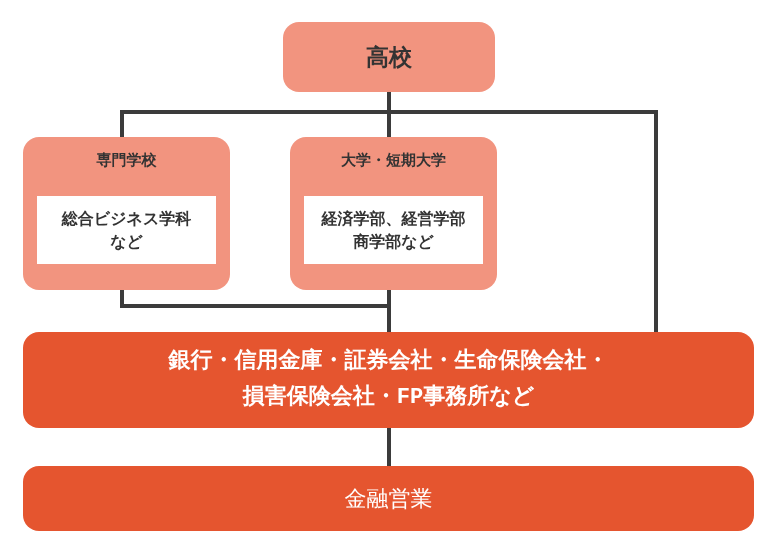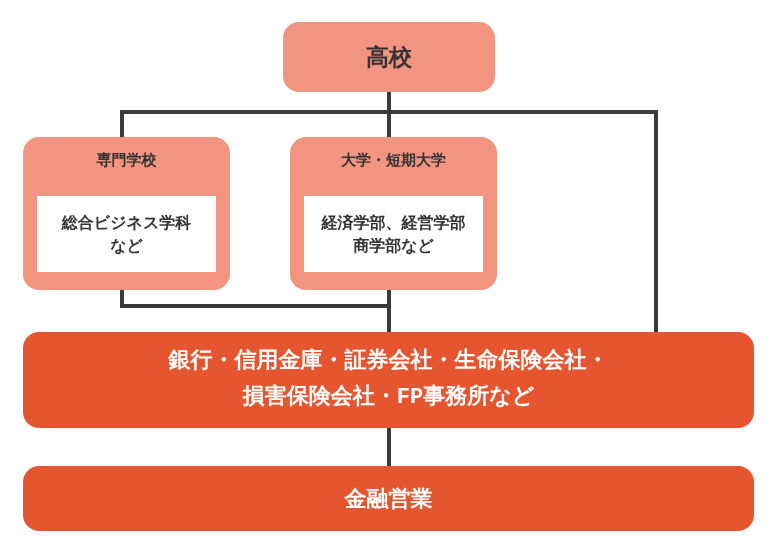--- a/index.html
+++ b/index.html
@@ -29,21 +29,21 @@
   }
   .school-box {
     top: 137px; width: 207px; height: 153px;
   }
   .school-box .title {
     position: absolute; left: 0; right: 0; top: 14px;
     text-align: center;
     font-size: 15px; font-weight: bold; color: #333333;
   }
   .school-box .detail {
-    position: absolute; left: 14px; right: 14px; top: 59px; height: 76px;
+    position: absolute; left: 14px; right: 14px; top: 59px; height: 68px;
     background: #ffffff;
     display: flex; align-items: center; justify-content: center;
     text-align: center;
     font-size: 16px; font-weight: bold; color: #333333;
     line-height: 1.45;
     white-space: pre-line;
   }
   .left-box { left: 23px; }
   .middle-box { left: 290px; }
   .employers-box {
@@ -51,21 +51,21 @@
     display: flex; align-items: center; justify-content: center;
     text-align: center;
     font-size: 22px; font-weight: bold; color: #ffffff;
     line-height: 1.65;
     white-space: pre-line;
     font-family: Liberation Mono, monospace;
   }
   .job-box {
     left: 23px; top: 466px; width: 731px; height: 65px;
     display: flex; align-items: center; justify-content: center;
-    font-size: 22px; font-weight: bold; color: #ffffff;
+    font-size: 22px; font-weight: normal; color: #ffffff;
   }
 </style>
 </head>
 <body>
 
 <div class="canvas">
 
   <div class="line" style="left:387px; top:90px;  width:4px;   height:49px;"></div>
   <div class="line" style="left:120px; top:110px; width:538px; height:4px;"></div>
   <div class="line" style="left:120px; top:110px; width:4px;   height:29px;"></div>

